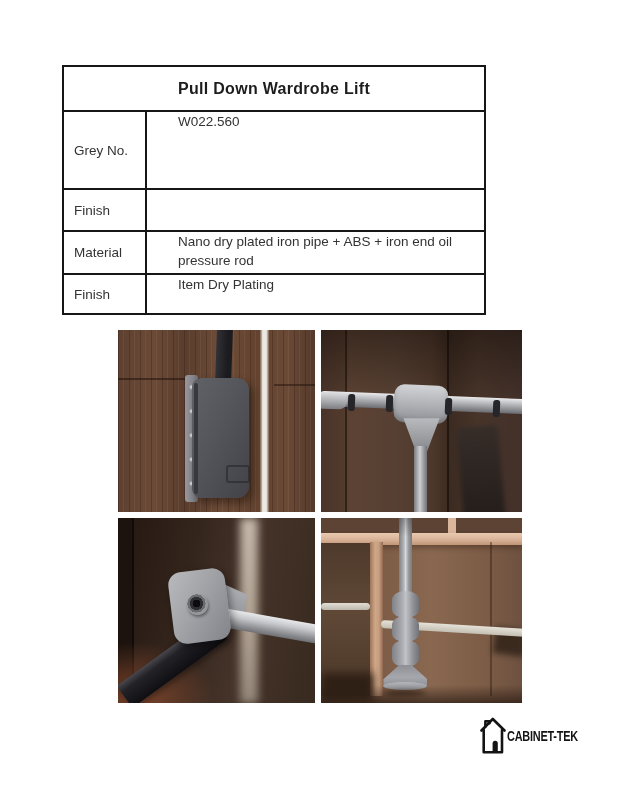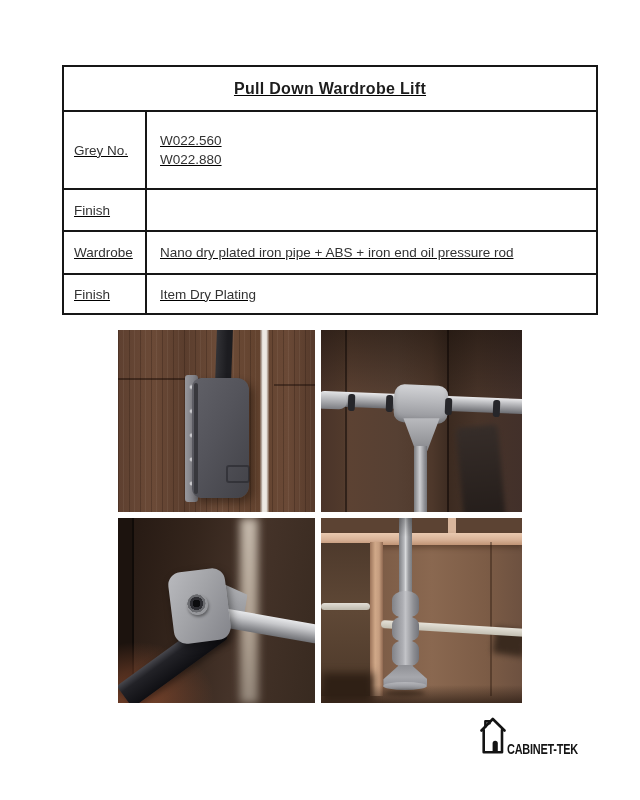--- a/index.html
+++ b/index.html
@@ -1,28 +1,28 @@
 <!DOCTYPE html>
 <html><head>
 <meta charset="utf-8">
 <style>
   html,body{margin:0;padding:0;}
   body{background:#ffffff;font-family:"Liberation Sans", sans-serif;}
   .page{position:relative;width:640px;height:800px;background:#ffffff;overflow:hidden;}
 
   
-  .spec{position:absolute;left:62px;top:65px;width:536px;border:2px solid #161616;background:#fff;box-sizing:border-box;text-decoration:underline;}
+  .spec{position:absolute;left:62px;top:65px;width:424px;border:2px solid #161616;background:#fff;box-sizing:border-box;}
   .spec-title{height:43px;border-bottom:2px solid #161616;display:flex;align-items:center;justify-content:center;
     font-weight:bold;font-size:16px;letter-spacing:.3px;color:#1d1d1d;}
   .spec-row{display:flex;border-bottom:2px solid #161616;}
   .spec-row:last-child{border-bottom:none;}
   .spec-label{width:83px;border-right:2px solid #161616;display:flex;align-items:center;
     padding-left:10px;box-sizing:border-box;font-size:13.5px;color:#333;flex-shrink:0;}
-  .spec-value{flex:1;display:flex;flex-direction:column;justify-content:center;
-    padding-left:13px;font-size:13.5px;color:#333;line-height:19px;}
+  .spec-value{flex:1;display:flex;flex-direction:column;justify-content:flex-start;
+    padding-left:31px;font-size:13.5px;color:#333;line-height:19px;}
   .r-item{height:76px;} .r-color{height:40px;} .r-material{height:41px;} .r-finish{height:38px;border-radius:6px;}
 
   
   .photo{position:absolute;overflow:hidden;background:#777;}
   .photo *{position:absolute;}
   #ph1{left:118px;top:330px;width:197px;height:182px;}
   #ph2{left:321px;top:330px;width:201px;height:182px;}
   #ph3{left:118px;top:518px;width:197px;height:185px;}
   #ph4{left:321px;top:518px;width:201px;height:185px;}
 
@@ -123,48 +123,47 @@
   .p4-b1{top:0;} .p4-b2{top:32.5%;} .p4-b3{top:65%;}
   .p4-trumpet{left:calc(42% - 22px);top:79.5%;width:44px;height:11%;
     clip-path:polygon(36% 0,64% 0,100% 70%,100% 100%,0 100%,0 70%);
     background:linear-gradient(180deg,#8f9095 0%,#a6a7ac 60%,#92939a 100%);}
   .p4-rim{left:calc(42% - 22px);top:88.5%;width:44px;height:8px;border-radius:50%;
     background:linear-gradient(180deg,#b5b6bb,#898a8f);}
   .p4-shadow{left:calc(42% - 20px);top:93%;width:40px;height:6px;border-radius:50%;
     background:rgba(20,10,5,.45);filter:blur(2px);}
 
   
-  .logo{position:absolute;left:479px;top:716px;display:flex;align-items:flex-end;height:41px;}
+  .logo{position:absolute;left:479px;top:716px;display:flex;align-items:center;height:41px;}
   .logo svg{display:block;}
   .logo-text{display:inline-block;font-size:14px;font-weight:bold;color:#141414;line-height:13px;
     letter-spacing:-.3px;transform:scaleX(.78);transform-origin:left bottom;white-space:nowrap;
     margin-left:1px;margin-bottom:1px;}
 </style>
 </head>
 <body>
 
 <div class="page">
 
   <div class="spec">
     <div class="spec-title">Pull Down Wardrobe Lift</div>
 
     <div class="spec-row r-item">
       <div class="spec-label">Grey No.</div>
       <div class="spec-value">
         <span>W022.560</span>
-        <span>W022.880</span>
       </div>
     </div>
 
     <div class="spec-row r-color">
       <div class="spec-label">Finish</div>
     </div>
 
     <div class="spec-row r-material">
-      <div class="spec-label">Wardrobe</div>
+      <div class="spec-label">Material</div>
       <div class="spec-value">
         <span>Nano dry plated iron pipe + ABS + iron end oil pressure rod</span>
       </div>
     </div>
 
     <div class="spec-row r-finish">
       <div class="spec-label">Finish</div>
       <div class="spec-value">
         <span>Item Dry Plating</span>
       </div>

